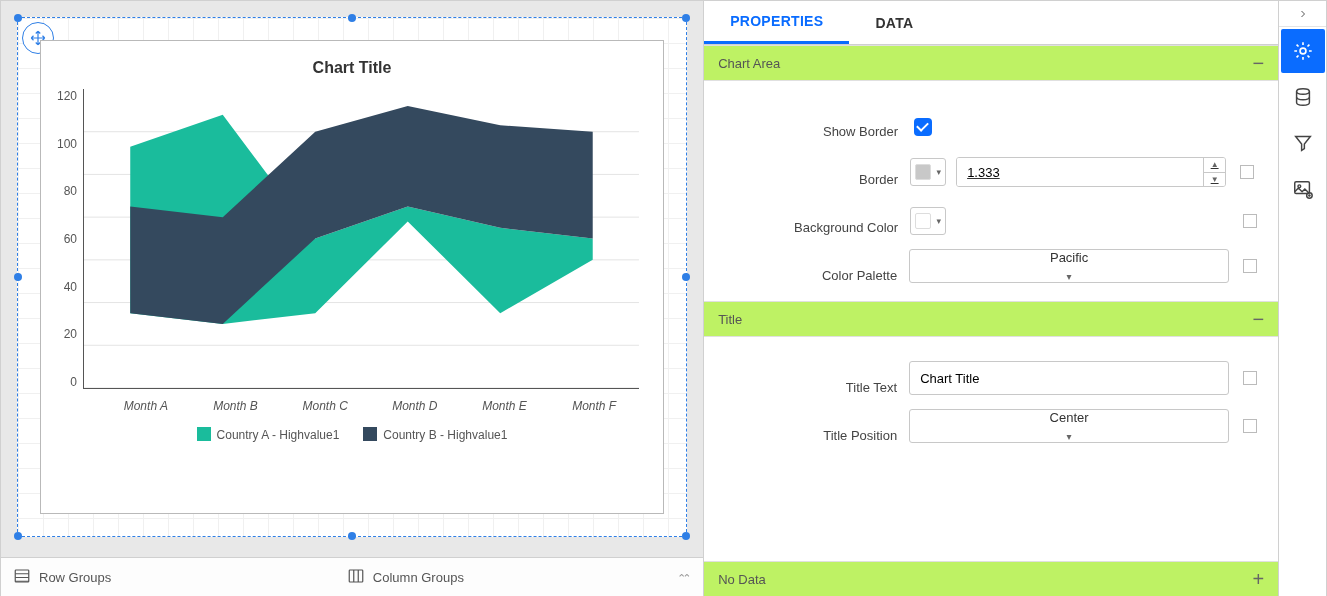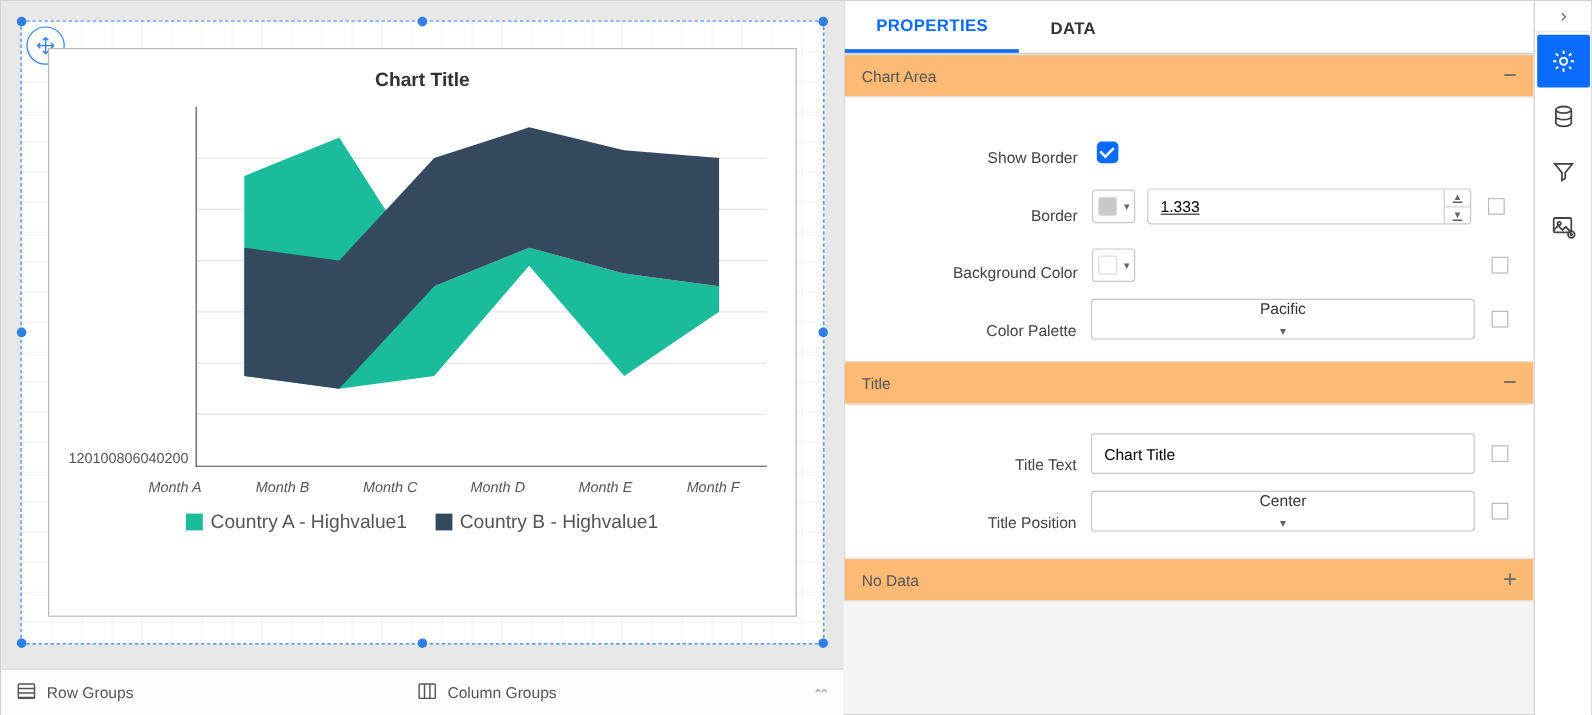--- a/index.html
+++ b/index.html
@@ -45,55 +45,55 @@
   }
   .move-badge svg { width: 18px; height: 18px; }
 
   .chart-frame {
     position: absolute; top: 22px; left: 22px; right: 22px; bottom: 22px;
     border: 1px solid #b9b9b9; background: #fff;
   }
   .chart-inner { position: absolute; inset: 8px; }
   .chart-title { text-align: center; font-weight: 700; font-size: 16px; padding: 10px 0 12px; }
   .plot-row { display: flex; padding: 0 16px 4px 8px; }
-  .yaxis { display: flex; flex-direction: row; justify-content: center; align-items: flex-end;
+  .yaxis { display: flex; flex-direction: column; justify-content: space-between; align-items: flex-end;
            height: 300px; padding-right: 6px; font-size: 12px; color: #555; }
   .plot { position: relative; flex: 1 1 auto; height: 300px; border-left: 1.5px solid #555; border-bottom: 1.5px solid #555; }
 
   .xaxis { display: flex; padding: 6px 16px 0 52px; font-size: 12px; color: #555; }
   .xaxis div { flex: 1 1 0; text-align: center; font-style: italic; }
 
-  .legend { display: flex; gap: 24px; justify-content: center; padding: 14px 0 4px; font-size: 16px; color: #555; align-items: center;}
+  .legend { display: flex; gap: 24px; justify-content: center; padding: 14px 0 4px; font-size: 12px; color: #555; align-items: center;}
   .legend .sw { width: 14px; height: 14px; display: inline-block; margin-right: 6px; vertical-align: -2px; }
 
   
   .groups-bar {
     height: 40px; display: flex; align-items: center; border-top: 1px solid #d0d0d0;
     background: #fdfdfd; padding: 0 12px; gap: 8px; color: #555;
   }
   .groups-bar .half { flex: 1 1 50%; display: flex; align-items: center; gap: 8px; }
   .groups-bar svg { width: 18px; height: 18px; }
   .collapse-chevrons { color: #999; letter-spacing: -4px; font-size: 11px; transform: rotate(180deg); }
 
   
   .props-panel {
-    width: 575px; height: 500px; border-left: 1px solid #d0d0d0; background: #fff;
+    width: 575px; height: 596px; border-left: 1px solid #d0d0d0; background: #fff;
     display: flex; flex-direction: column;
   }
   .tabs {
     display: flex; height: 44px; border-bottom: 1px solid #d0d0d0;
   }
   .tab {
     padding: 0 26px; display: flex; align-items: center; font-weight: 600; font-size: 14px;
     color: #333; cursor: pointer; letter-spacing: 0.3px;
   }
   .tab.active { color: #0a6cff; border-bottom: 3px solid #0a6cff; }
 
   .section-head {
-    height: 36px; background: #fdba74; border-top: 1px solid #e0e0e0; border-bottom: 1px solid #e0e0e0;
+    height: 36px; background: #bef264; border-top: 1px solid #e0e0e0; border-bottom: 1px solid #e0e0e0;
     display: flex; align-items: center; padding: 0 14px; font-weight: 500; color: #555;
   }
   .section-head .spacer { flex: 1; }
   .section-head .collapse { font-size: 20px; color: #666; cursor: pointer; line-height: 1; }
 
   .form-body { padding: 10px 18px 18px 18px; }
   .row { display: flex; align-items: flex-end; min-height: 48px; gap: 12px; }
   .row .label { width: 176px; text-align: right; color: #444; }
   .row .control { flex: 1; display: flex; align-items: center; gap: 10px; }
 

